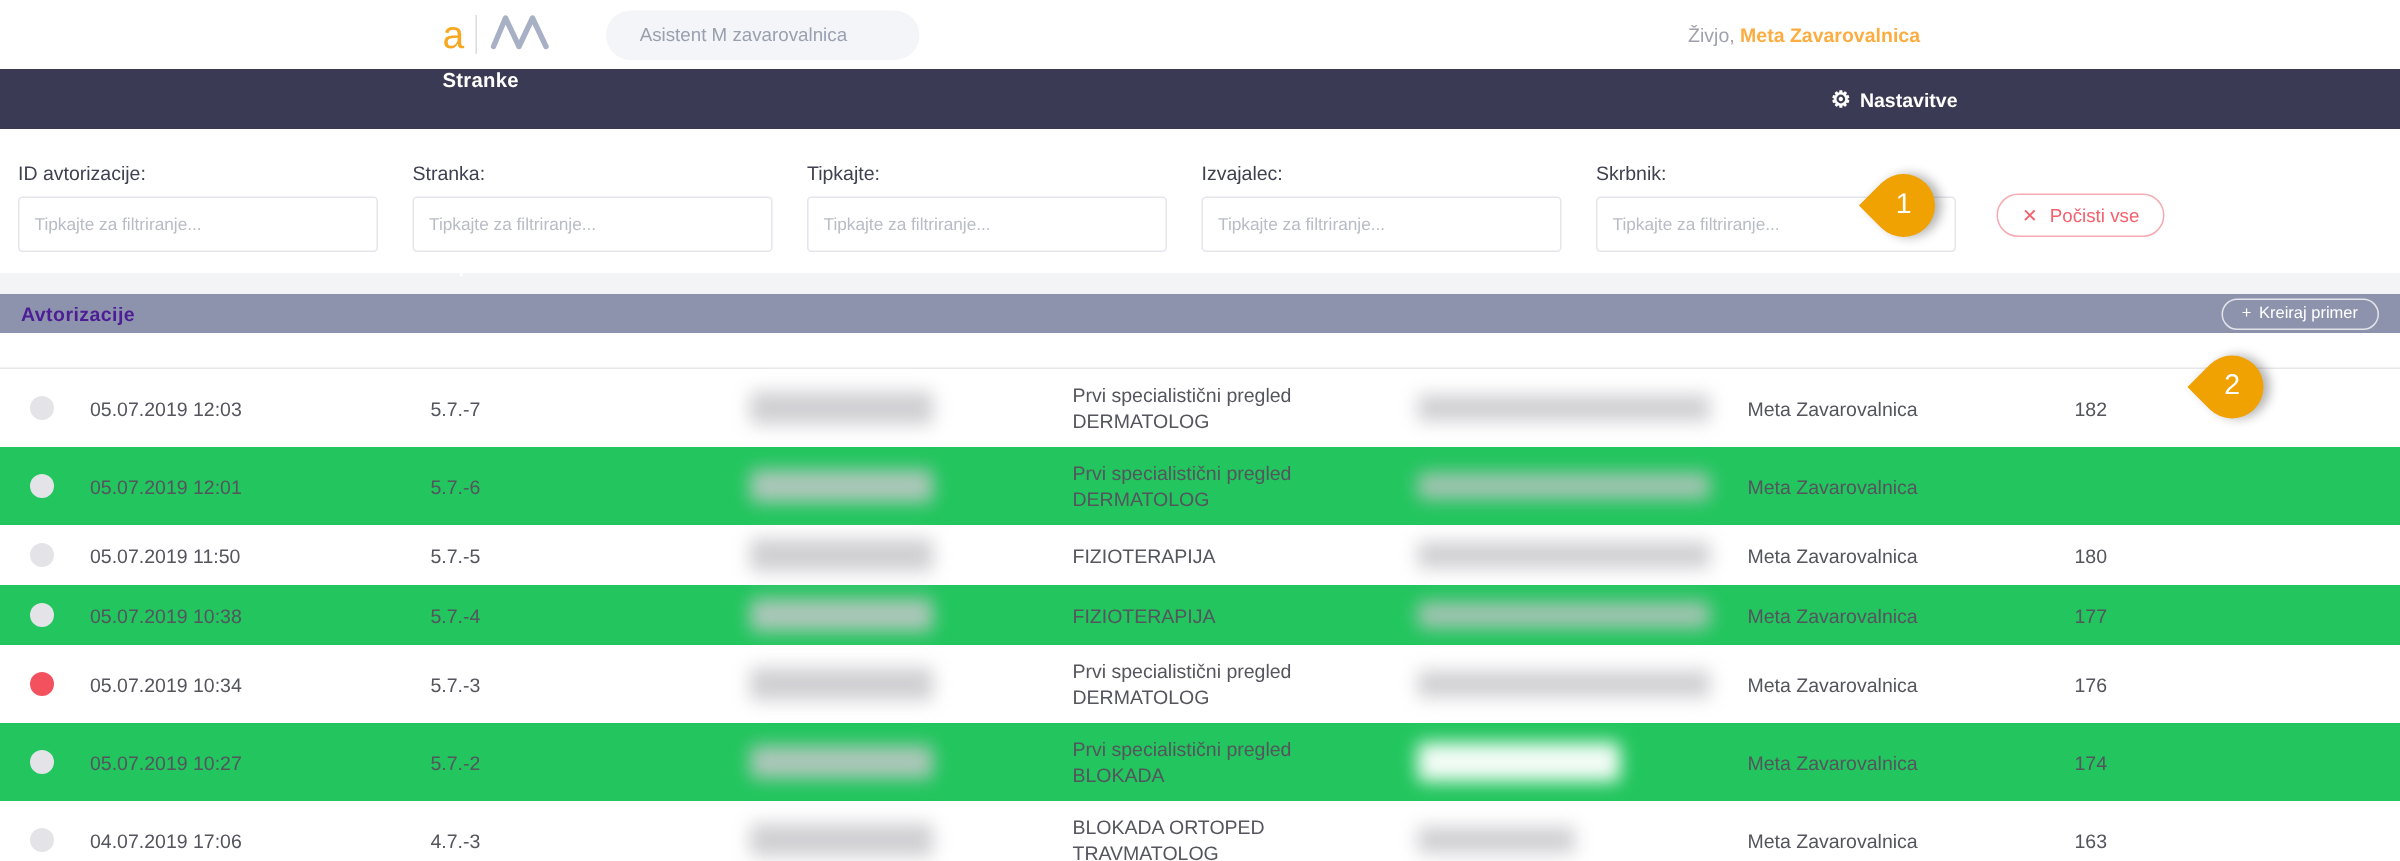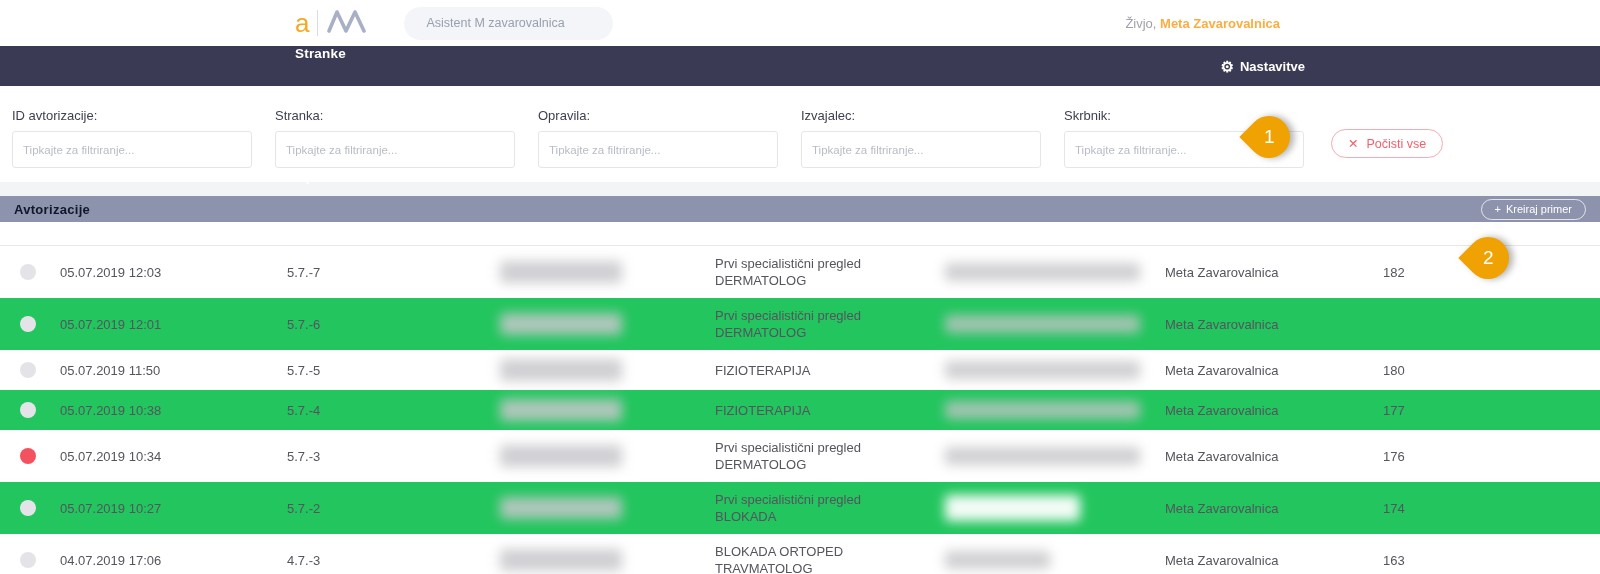--- a/index.html
+++ b/index.html
@@ -50,21 +50,21 @@
     box-shadow:3px 3px 7px rgba(0,0,0,.3); z-index:5; display:flex; align-items:center; justify-content:center; }
   .badge span { transform:rotate(45deg); color:#fff; font-size:19px; font-weight:500; }
   .badge-1 { left:1248px; top:30px; }
   .badge-2 { left:1467px; top:41px; }
 
   .gap { height:14px; background:#f3f4f6; }
 
   
   .table-section { position:relative; background:#ffffff; }
   .titlebar { height:26px; background:#8D93AC; display:flex; align-items:center; padding:0 14px; }
-  .titlebar-title { color:#0f172a; font-size:13px; font-weight:700; letter-spacing:.3px; }
+  .titlebar-title { color:#4c1d95; font-size:13px; font-weight:700; letter-spacing:.3px; }
   .create-btn { margin-left:auto; display:inline-flex; align-items:center; gap:5px;
     border:1px solid rgba(255,255,255,.75); background:transparent; color:#ffffff;
     border-radius:11px; height:21px; padding:0 13px; font-size:11px; cursor:pointer;
     font-family:"Liberation Sans", sans-serif; }
 
   .grid { display:grid; grid-template-columns:60px 227px 213px 215px 230px 220px 218px auto; align-items:center; }
   .thead { padding-top:14px; padding-bottom:9px; border-bottom:1px solid #e7e7ea; }
   .th { font-size:12.5px; color:#a7a9b4; }
 
   .row { min-height:36px; padding:9px 0; border:0; cursor:pointer; }
@@ -132,21 +132,21 @@
       <div class="filter-fields" id="filter-fields">
           <div class="filter-field">
     <label class="filter-label">ID avtorizacije:</label>
     <input class="filter-input" type="text" placeholder="Tipkajte za filtriranje..." style="">
   </div>
           <div class="filter-field">
     <label class="filter-label">Stranka:</label>
     <input class="filter-input" type="text" placeholder="Tipkajte za filtriranje..." style="">
   </div>
           <div class="filter-field">
-    <label class="filter-label">Opravila:</label>
+    <label class="filter-label">Tipkajte:</label>
     <input class="filter-input" type="text" placeholder="Tipkajte za filtriranje..." style="">
   </div>
           <div class="filter-field">
     <label class="filter-label">Izvajalec:</label>
     <input class="filter-input" type="text" placeholder="Tipkajte za filtriranje..." style="">
   </div>
           <div class="filter-field">
     <label class="filter-label">Skrbnik:</label>
     <input class="filter-input" type="text" placeholder="Tipkajte za filtriranje..." style="">
   </div>

